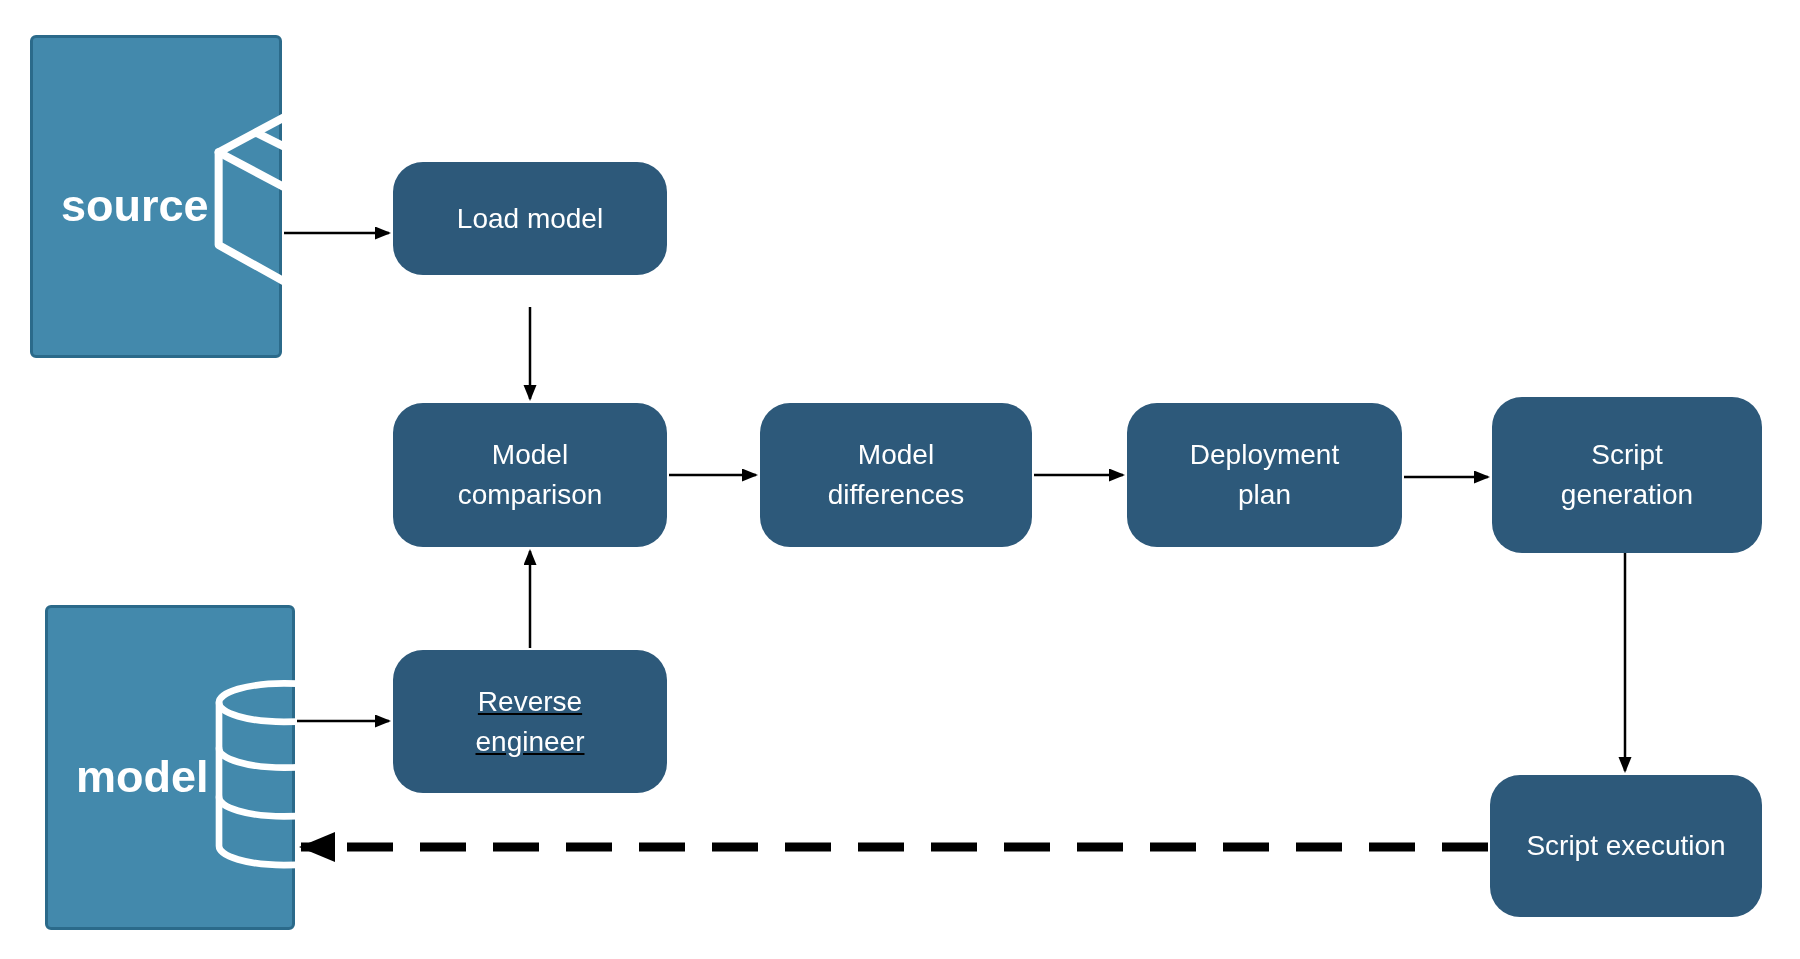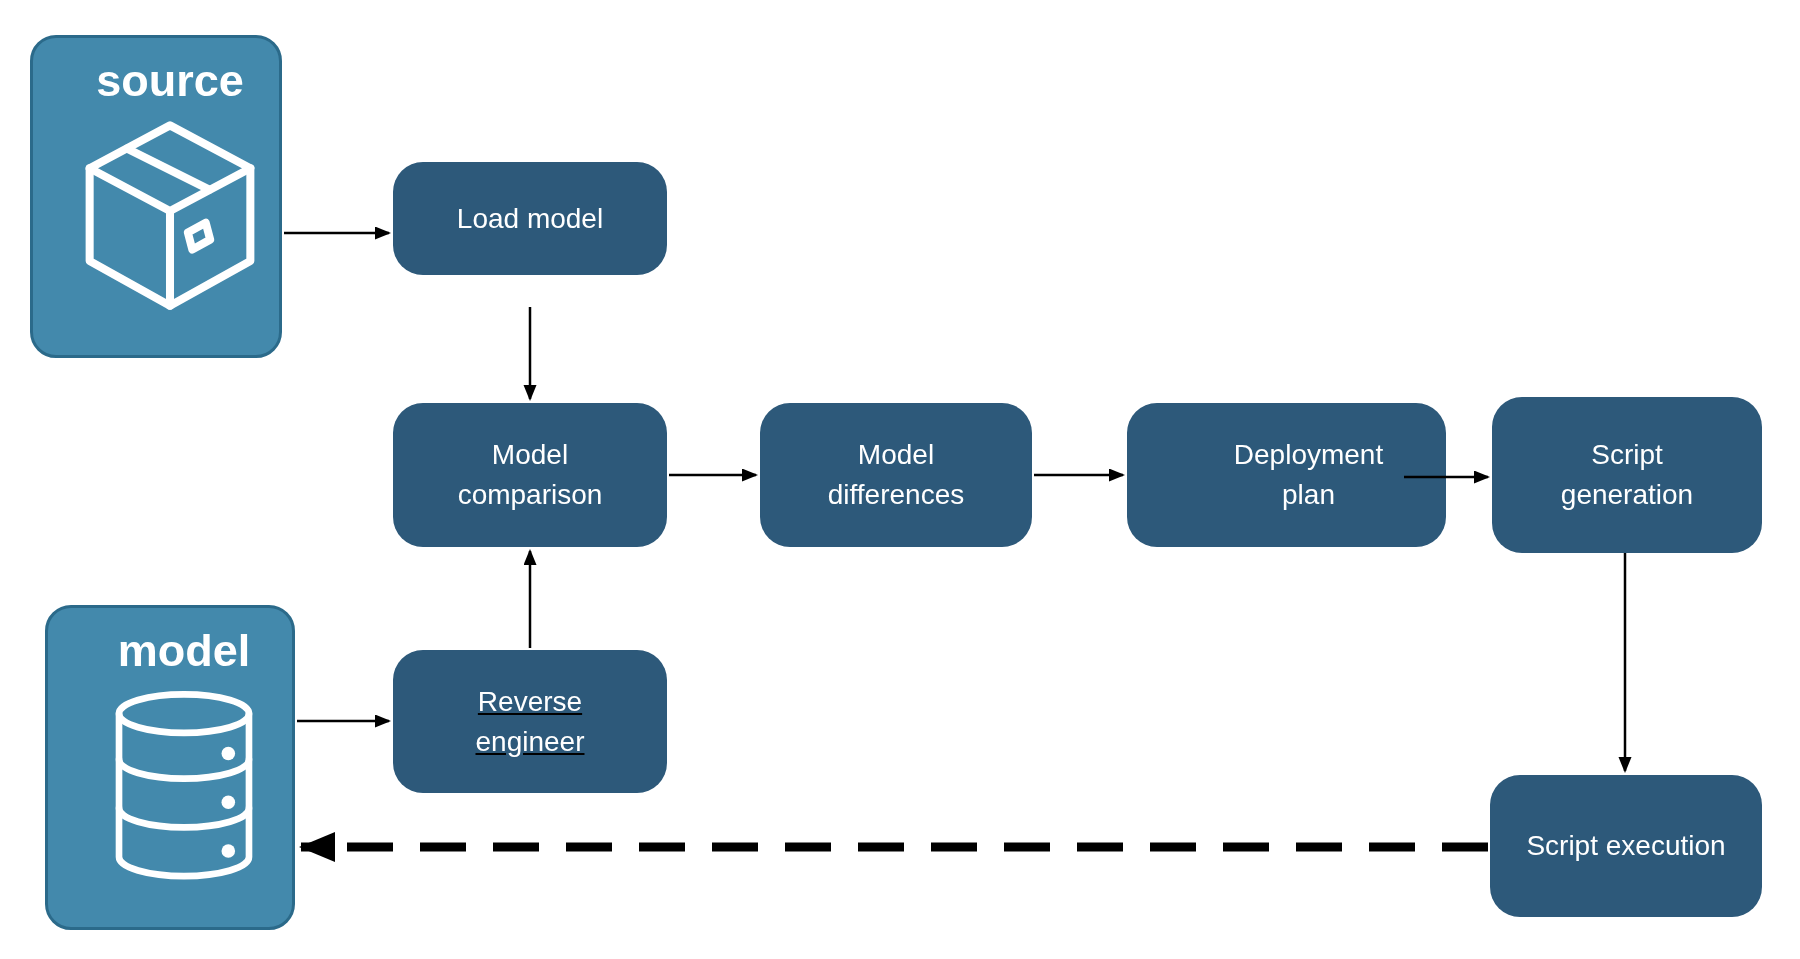--- a/index.html
+++ b/index.html
@@ -30,23 +30,23 @@
     color:var(--label-text);
     font-size:28px;
     line-height:40px;
     max-width:205px;
   }
   
   .container-box{
     position:absolute;
     background:var(--container-fill);
     border:3px solid var(--container-border);
-    border-radius:26px;
+    border-radius:6px;
     box-sizing:border-box;
-    display:flex;flex-direction:column;align-items:center;padding-left:28px;
+    display:flex;flex-direction:row;align-items:center;padding-left:28px;
   }
   .container-box .ctitle{
     color:var(--label-text);
     font-weight:bold;
     font-size:45px;
     line-height:50px;
     margin-top:18px;
   }
   .icon-wrap{display:block;}
   .icon-wrap svg{display:block;}
@@ -95,21 +95,21 @@
   </div>
 
   <div class="node" style="left:760px;top:403px;width:272px;height:144px;">
     <span class="lbl">Model differences</span>
   </div>
 
   <div class="node" style="left:393px;top:403px;width:274px;height:144px;">
     <span class="lbl">Model comparison</span>
   </div>
 
-  <div class="node" style="left:1127px;top:403px;width:275px;height:144px;padding-left:44px;">
+  <div class="node" style="left:1127px;top:403px;width:275px;height:144px;">
     <span class="lbl">Deployment plan</span>
   </div>
 
   <div class="node" style="left:1492px;top:397px;width:270px;height:156px;">
     <span class="lbl">Script generation</span>
   </div>
 
   <div class="node" style="left:393px;top:650px;width:274px;height:143px;text-decoration:underline;">
     <span class="lbl">Reverse engineer</span>
   </div>

